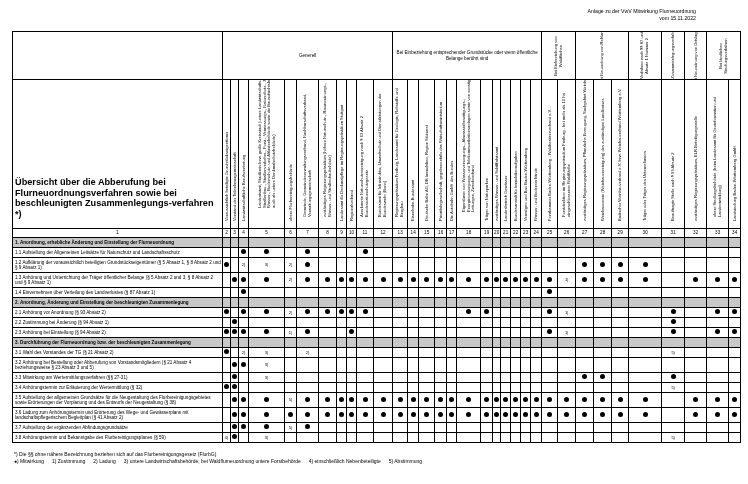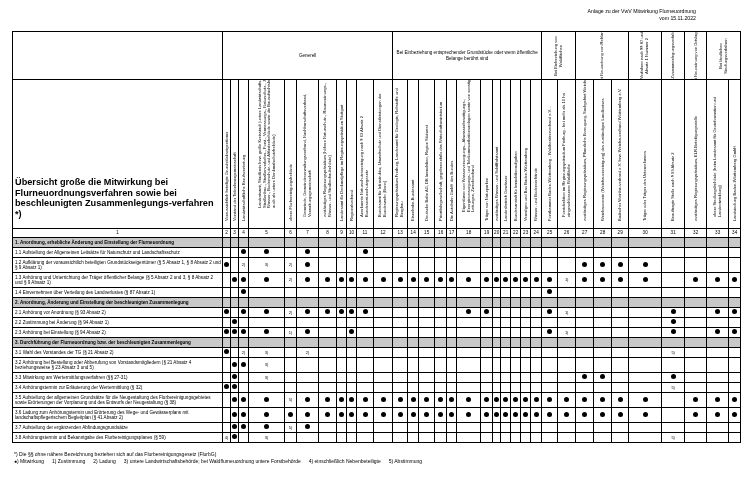--- a/index.html
+++ b/index.html
@@ -87,21 +87,21 @@
           <span>Bei Zusammenlegungsverfahren</span>
         </td>
         <td colspan="1" class="group-cell grp-rot">
           <span>Bei Neuordnung von Ortslagen</span>
         </td>
         <td colspan="2" class="group-cell grp-rot">
           <span>Bei ländlichen Siedlungsverfahren</span>
         </td>
       </tr>
       <tr>
-        <td class="title-cell">Übersicht große die Mitwirkung bei Flurneuordnungsverfahren sowie bei beschleunigten Zusammenlegungs-verfahren *)</td>
+        <td class="title-cell">Übersicht über die Abberufung bei Flurneuordnungsverfahren sowie bei beschleunigten Zusammenlegungs-verfahren *)</td>
         <td class="rot">
           <span>Voraussichtlich beteiligte Grundstückseigentümer</span>
         </td>
         <td class="rot">
           <span>Vorstand der Teilnehmergemeinschaft</span>
         </td>
         <td class="rot">
           <span>Landwirtschaftliche Berufsvertretung</span>
         </td>
         <td class="rot">

